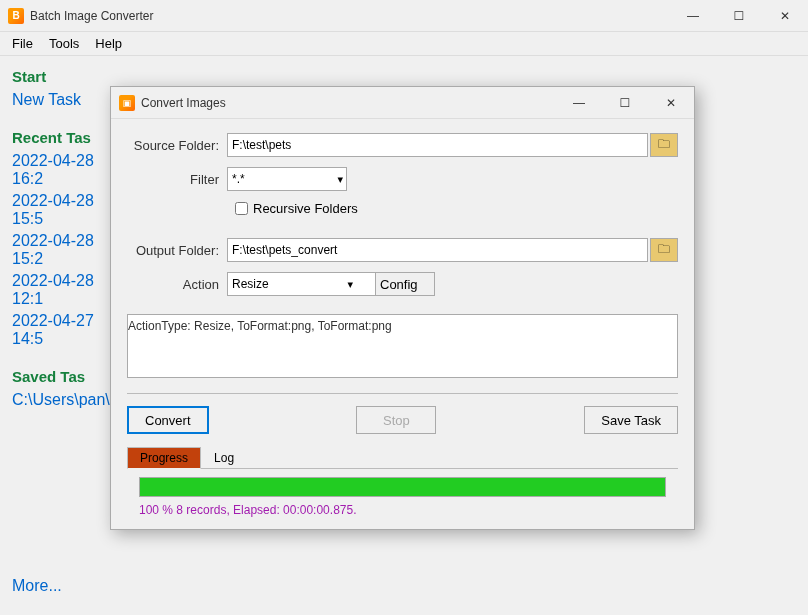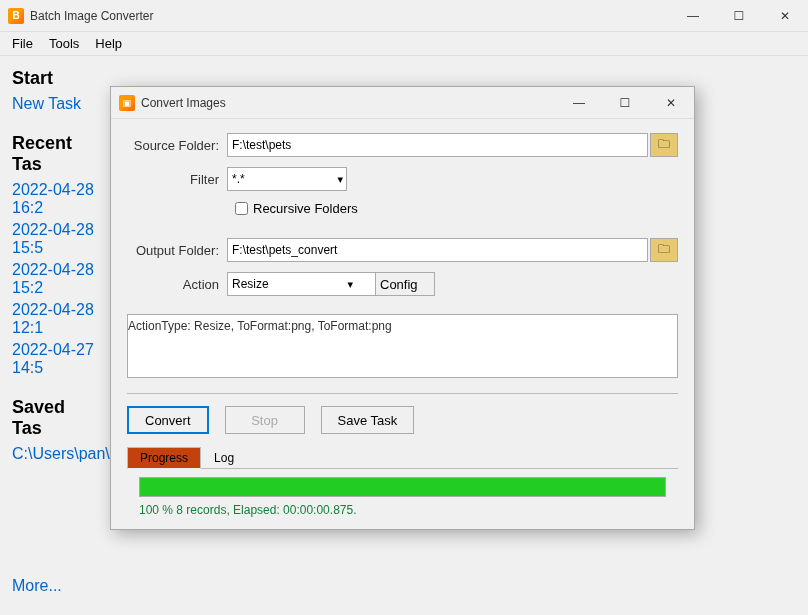--- a/index.html
+++ b/index.html
@@ -78,23 +78,23 @@
       background: #f0f0f0;
     }
 
     
     .sidebar {
       width: 110px;
       padding: 12px;
       background: #f0f0f0;
     }
     .sidebar-section-title {
-      font-size: 18px;
+      font-size: 15px;
       font-weight: bold;
-      color: #000000;
+      color: #15803d;
       margin-bottom: 6px;
     }
     .sidebar-link {
       color: #0066cc;
       text-decoration: none;
       font-size: 16px;
       display: block;
       margin-bottom: 4px;
       cursor: pointer;
     }
@@ -295,21 +295,21 @@
     .dialog-divider {
       height: 1px;
       background: #bbb;
       margin: 12px 0;
     }
 
     
     .button-row {
       display: flex;
       align-items: center;
-      justify-content: flex-start;
+      justify-content: space-between;
       gap: 16px;
       margin-bottom: 12px;
     }
     .btn {
       height: 28px;
       min-width: 80px;
       padding: 0 16px;
       border: 1px solid #aaa;
       background: #f0f0f0;
       cursor: pointer;
@@ -355,21 +355,21 @@
       background: #e0e0e0;
       border: 1px solid #aaa;
       margin-bottom: 6px;
     }
     .progress-bar-fill {
       height: 100%;
       background: #22cc22;
     }
     .progress-label {
       font-size: 12px;
-      color: #15803d;
+      color: #a21caf;
     }
   </style>
 </head>
 <body>
 
 <div class="title-bar">
   <div class="title-bar-icon">
     <span>B</span>
   </div>
   <span class="title-bar-title">Batch Image Converter</span>

